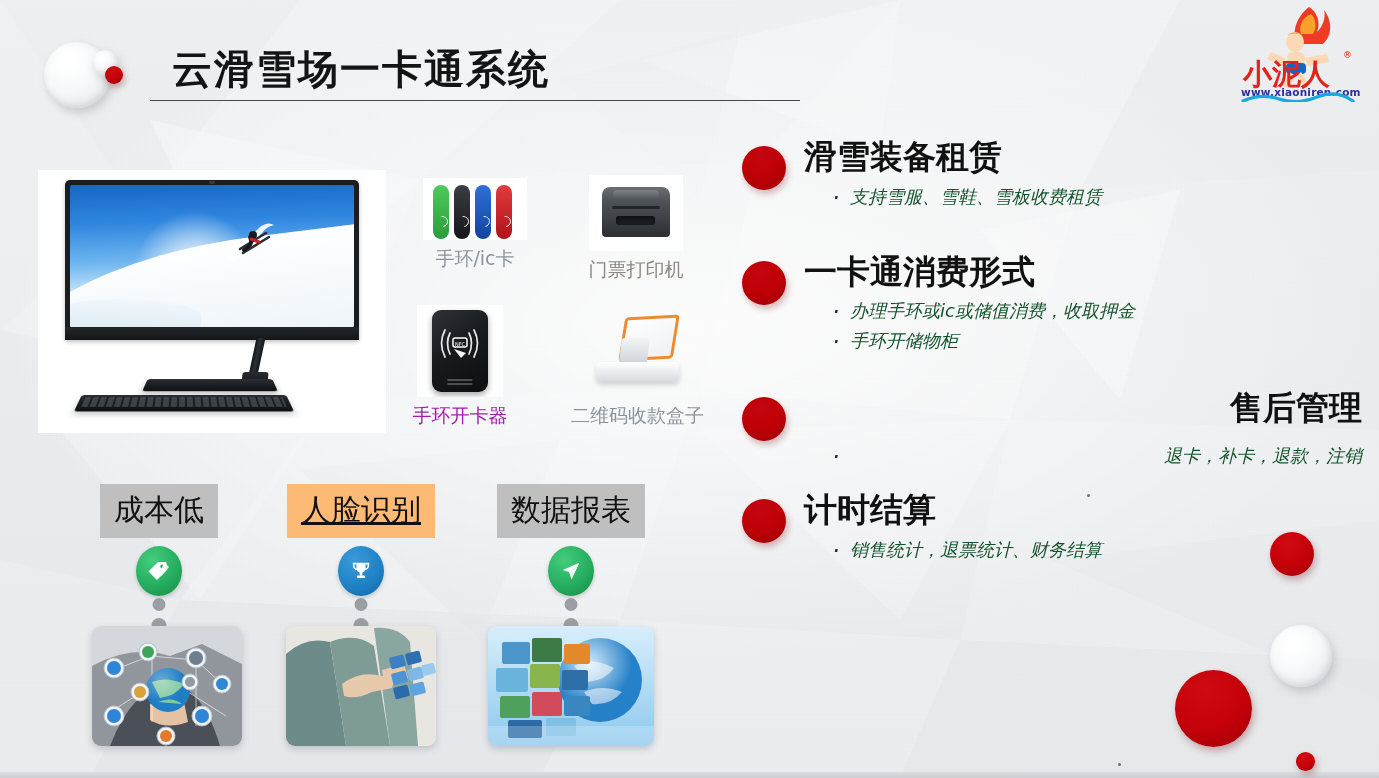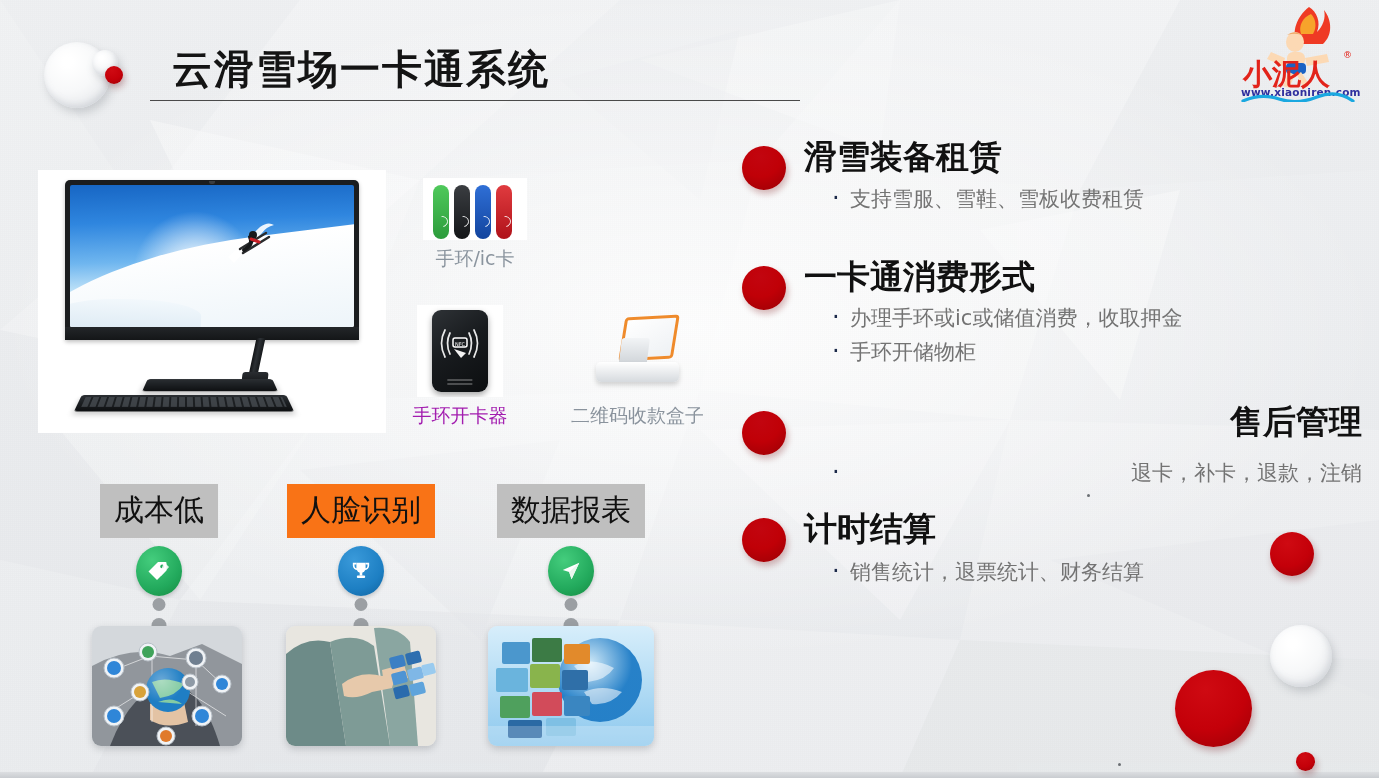--- a/index.html
+++ b/index.html
@@ -242,23 +242,24 @@
     background: radial-gradient(circle at 42% 24%, #c2050f 0%, #c00007 48%, #9a0005 100%);
     box-shadow: 2px 4px 6px rgba(120,10,15,.28);
   }
   .sec .heading {
     margin-left: 62px; font-size: 33px; font-weight: 700; color: #111;
     line-height: 1.05; white-space: nowrap;
     font-family: "DejaVu Sans", "Liberation Sans", sans-serif;
   }
   .sec ul { margin: 7px 0 0 88px; list-style: none; }
   .sec li {
-    position: relative; font-size: 21px; color: #737373; line-height: 1.62;
+    position: relative; font-size: 18px; color: #14532d; line-height: 1.62;
     padding-left: 20px; white-space: nowrap;
     font-family: "DejaVu Sans", "Liberation Sans", sans-serif;
+    font-style: italic;
   }
   .sec li::before {
     content: "·"; position: absolute; left: 2px; top: -3px;
     font-size: 24px; color: #1c2a4a;
   }
   .stray-dot {
     position: absolute; width: 3px; height: 3px; border-radius: 50%;
     background: #6b6f74; z-index: 6;
   }
 </style>
@@ -369,20 +370,30 @@
   <div class="device" style="left:400px; top:178px; width:150px;">
     <div class="thumb" style="width:104px; height:62px;">
       <div class="band" style="left:10px; background:linear-gradient(180deg,#4fc95b,#2d9c3c);"></div>
       <div class="band" style="left:31px; background:linear-gradient(180deg,#3a3d41,#151719);"></div>
       <div class="band" style="left:52px; background:linear-gradient(180deg,#2f6fd6,#12449e);"></div>
       <div class="band" style="left:73px; background:linear-gradient(180deg,#e03b3f,#b01219);"></div>
     </div>
     <div class="caption" style="color:#8a949e;">手环/ic卡</div>
   </div>
 
+  <div class="device" style="left:566px; top:175px; width:140px;">
+    <div class="thumb" style="width:94px; height:76px;">
+      <div class="printer-box">
+        <div class="printer-lid"></div>
+        <div class="printer-slot"></div>
+        <div class="printer-out"></div>
+      </div>
+    </div>
+    <div class="caption" style="color:#8d8880;">门票打印机</div>
+  </div>
 
   <div class="device" style="left:390px; top:305px; width:140px;">
     <div class="thumb" style="width:86px; height:92px;">
       <div class="reader-body">
         <svg class="reader-nfc" width="42" height="34" viewBox="0 0 42 34">
           <g fill="none" stroke="#ffffff" stroke-width="1.7" stroke-linecap="round" opacity=".9">
             <path d="M11 6 Q6 16 11 27"></path>
             <path d="M6 3 Q-1 16 6 30"></path>
             <path d="M30 6 Q35 16 30 27"></path>
             <path d="M35 3 Q42 16 35 30"></path>
@@ -459,21 +470,21 @@
           <circle cx="74" cy="110" r="9" fill="#f0f3f6" stroke="#b8c0c8"></circle>
             <circle cx="74" cy="110" r="6" fill="#e07a2c"></circle>
           <circle cx="98" cy="56" r="8" fill="#f0f3f6" stroke="#b8c0c8"></circle>
             <circle cx="98" cy="56" r="5" fill="#8e9aa6"></circle>
         </g>
       </svg>
     </div>
   </div>
 
   <div class="feature" style="left:280px; top:484px; width:162px;">
-    <div class="chip" style="background:#f97316;">人脸识别</div>
+    <div class="chip" style="background:#fdba74;text-decoration:underline;">人脸识别</div>
     <div class="pin">
       <div class="bubble" style="background:radial-gradient(circle at 35% 28%, #3a9ada, #1d7fc3 62%, #10619c 100%);">
         <svg width="22" height="22" viewBox="0 0 24 24">
           <path d="M7 3 H17 V9 A5 5 0 0 1 7 9 Z" fill="#ffffff"></path>
           <path d="M7 4 H4 V6 A4 4 0 0 0 8 10" fill="none" stroke="#ffffff" stroke-width="1.8"></path>
           <path d="M17 4 H20 V6 A4 4 0 0 1 16 10" fill="none" stroke="#ffffff" stroke-width="1.8"></path>
           <rect x="10.6" y="13" width="2.8" height="4" fill="#ffffff"></rect>
           <rect x="7.5" y="17" width="9" height="2.6" rx="1" fill="#ffffff"></rect>
         </svg>
       </div>

